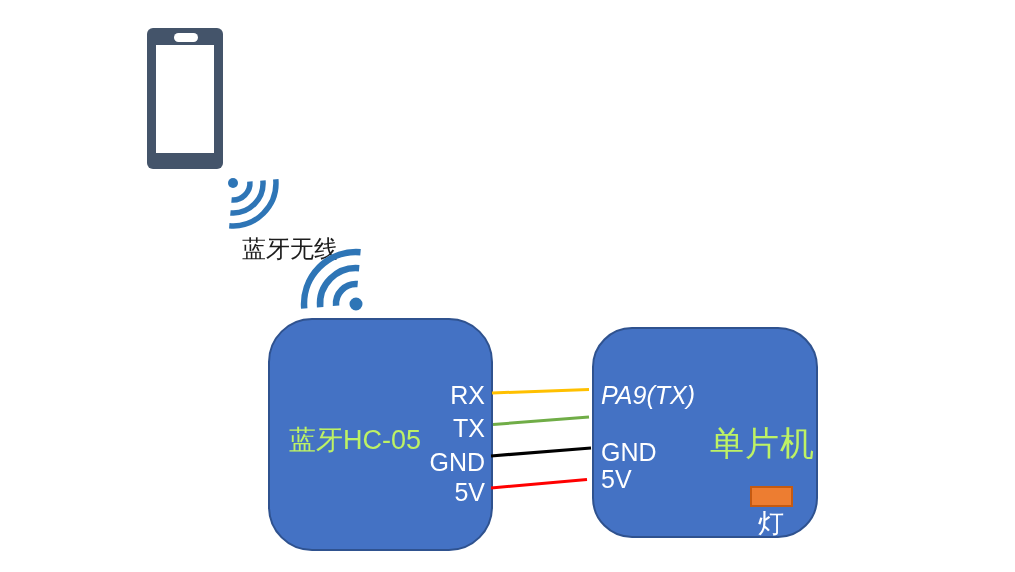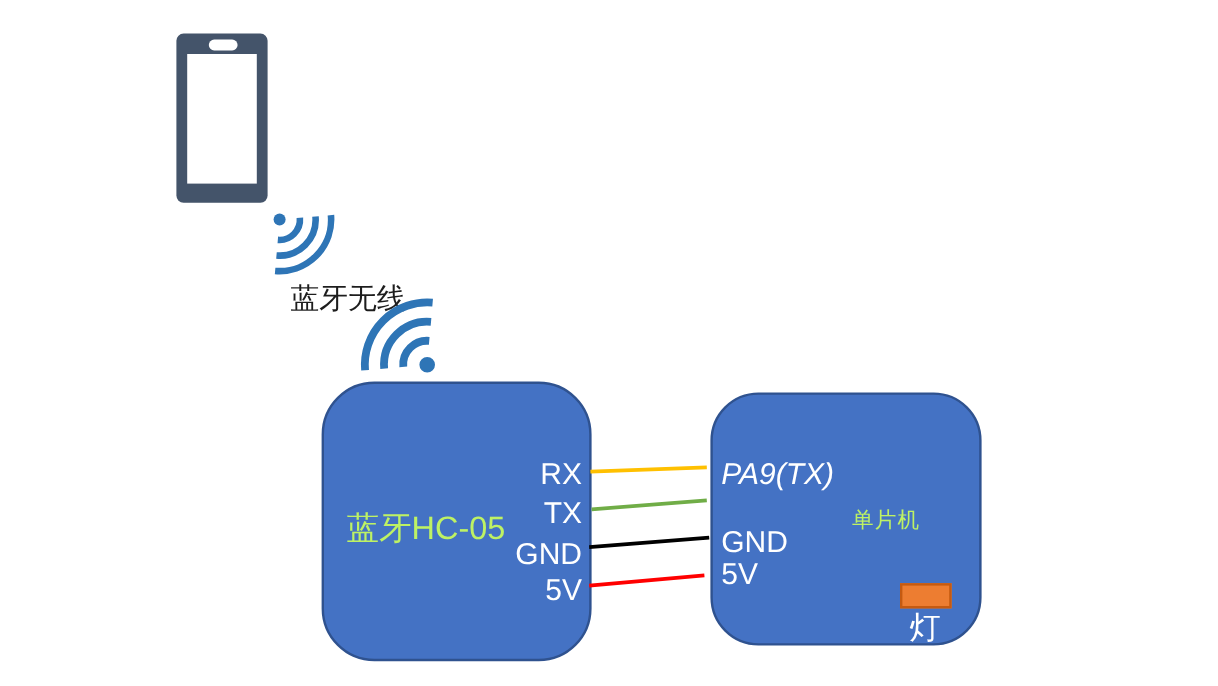--- a/index.html
+++ b/index.html
@@ -41,21 +41,21 @@
     color: #ffffff;
   }
   .block-hc05 {
     left: 268px; top: 318px; width: 225px; height: 233px; border-radius: 44px;
   }
   .block-mcu {
     left: 592px; top: 327px; width: 226px; height: 211px; border-radius: 40px;
   }
   .block-title { position: absolute; white-space: nowrap; color: #bef264; }
   .hc05-title { left: 19px; top: 102px; font-size: 27px; }
-  .mcu-title  { left: 116px; top: 92px; font-size: 18px; letter-spacing: 1px; }
+  .mcu-title  { left: 116px; top: 92px; font-size: 34px; letter-spacing: 1px; }
 
   .pin { position: absolute; font-size: 25px; color: #ffffff; white-space: nowrap; }
   
   .hc05-pins .pin { right: 6px; text-align: left; }
   .pin-rx  { top: 61px; }
   .pin-tx  { top: 94px; }
   .pin-gnd-l { top: 128px; }
   .pin-5v-l  { top: 158px; }
   
   .mcu-pins .pin { left: 7px; }

